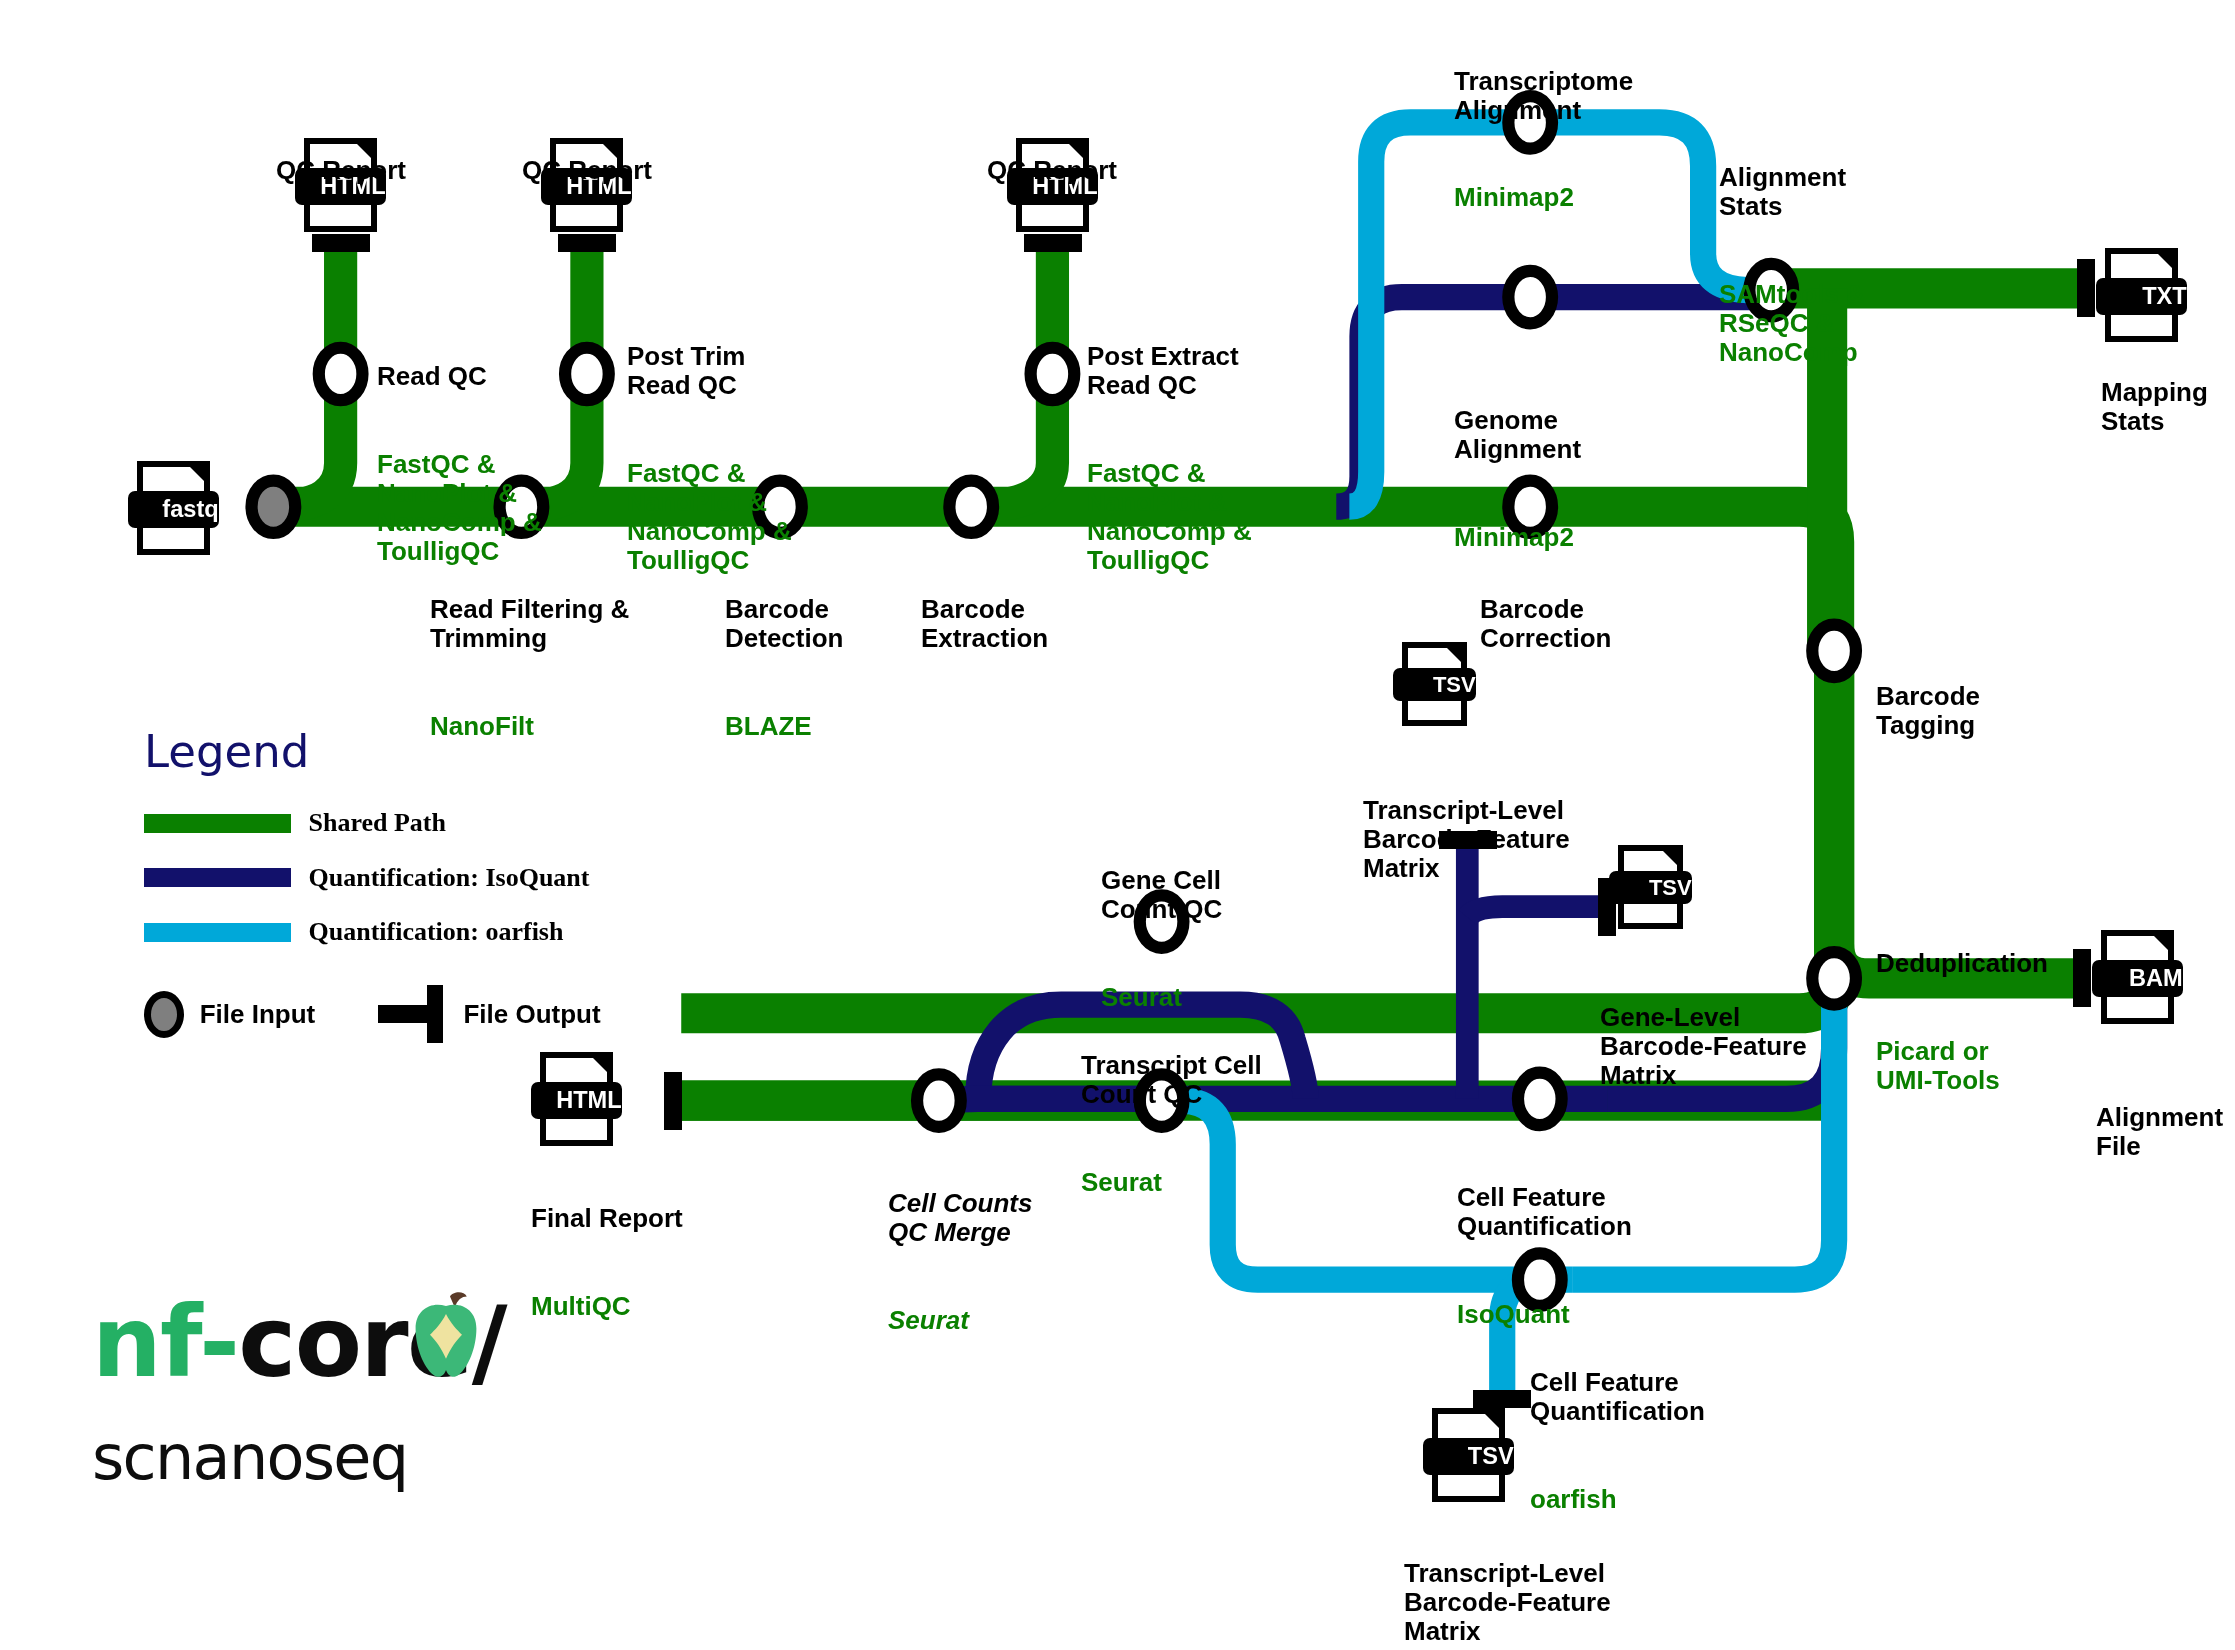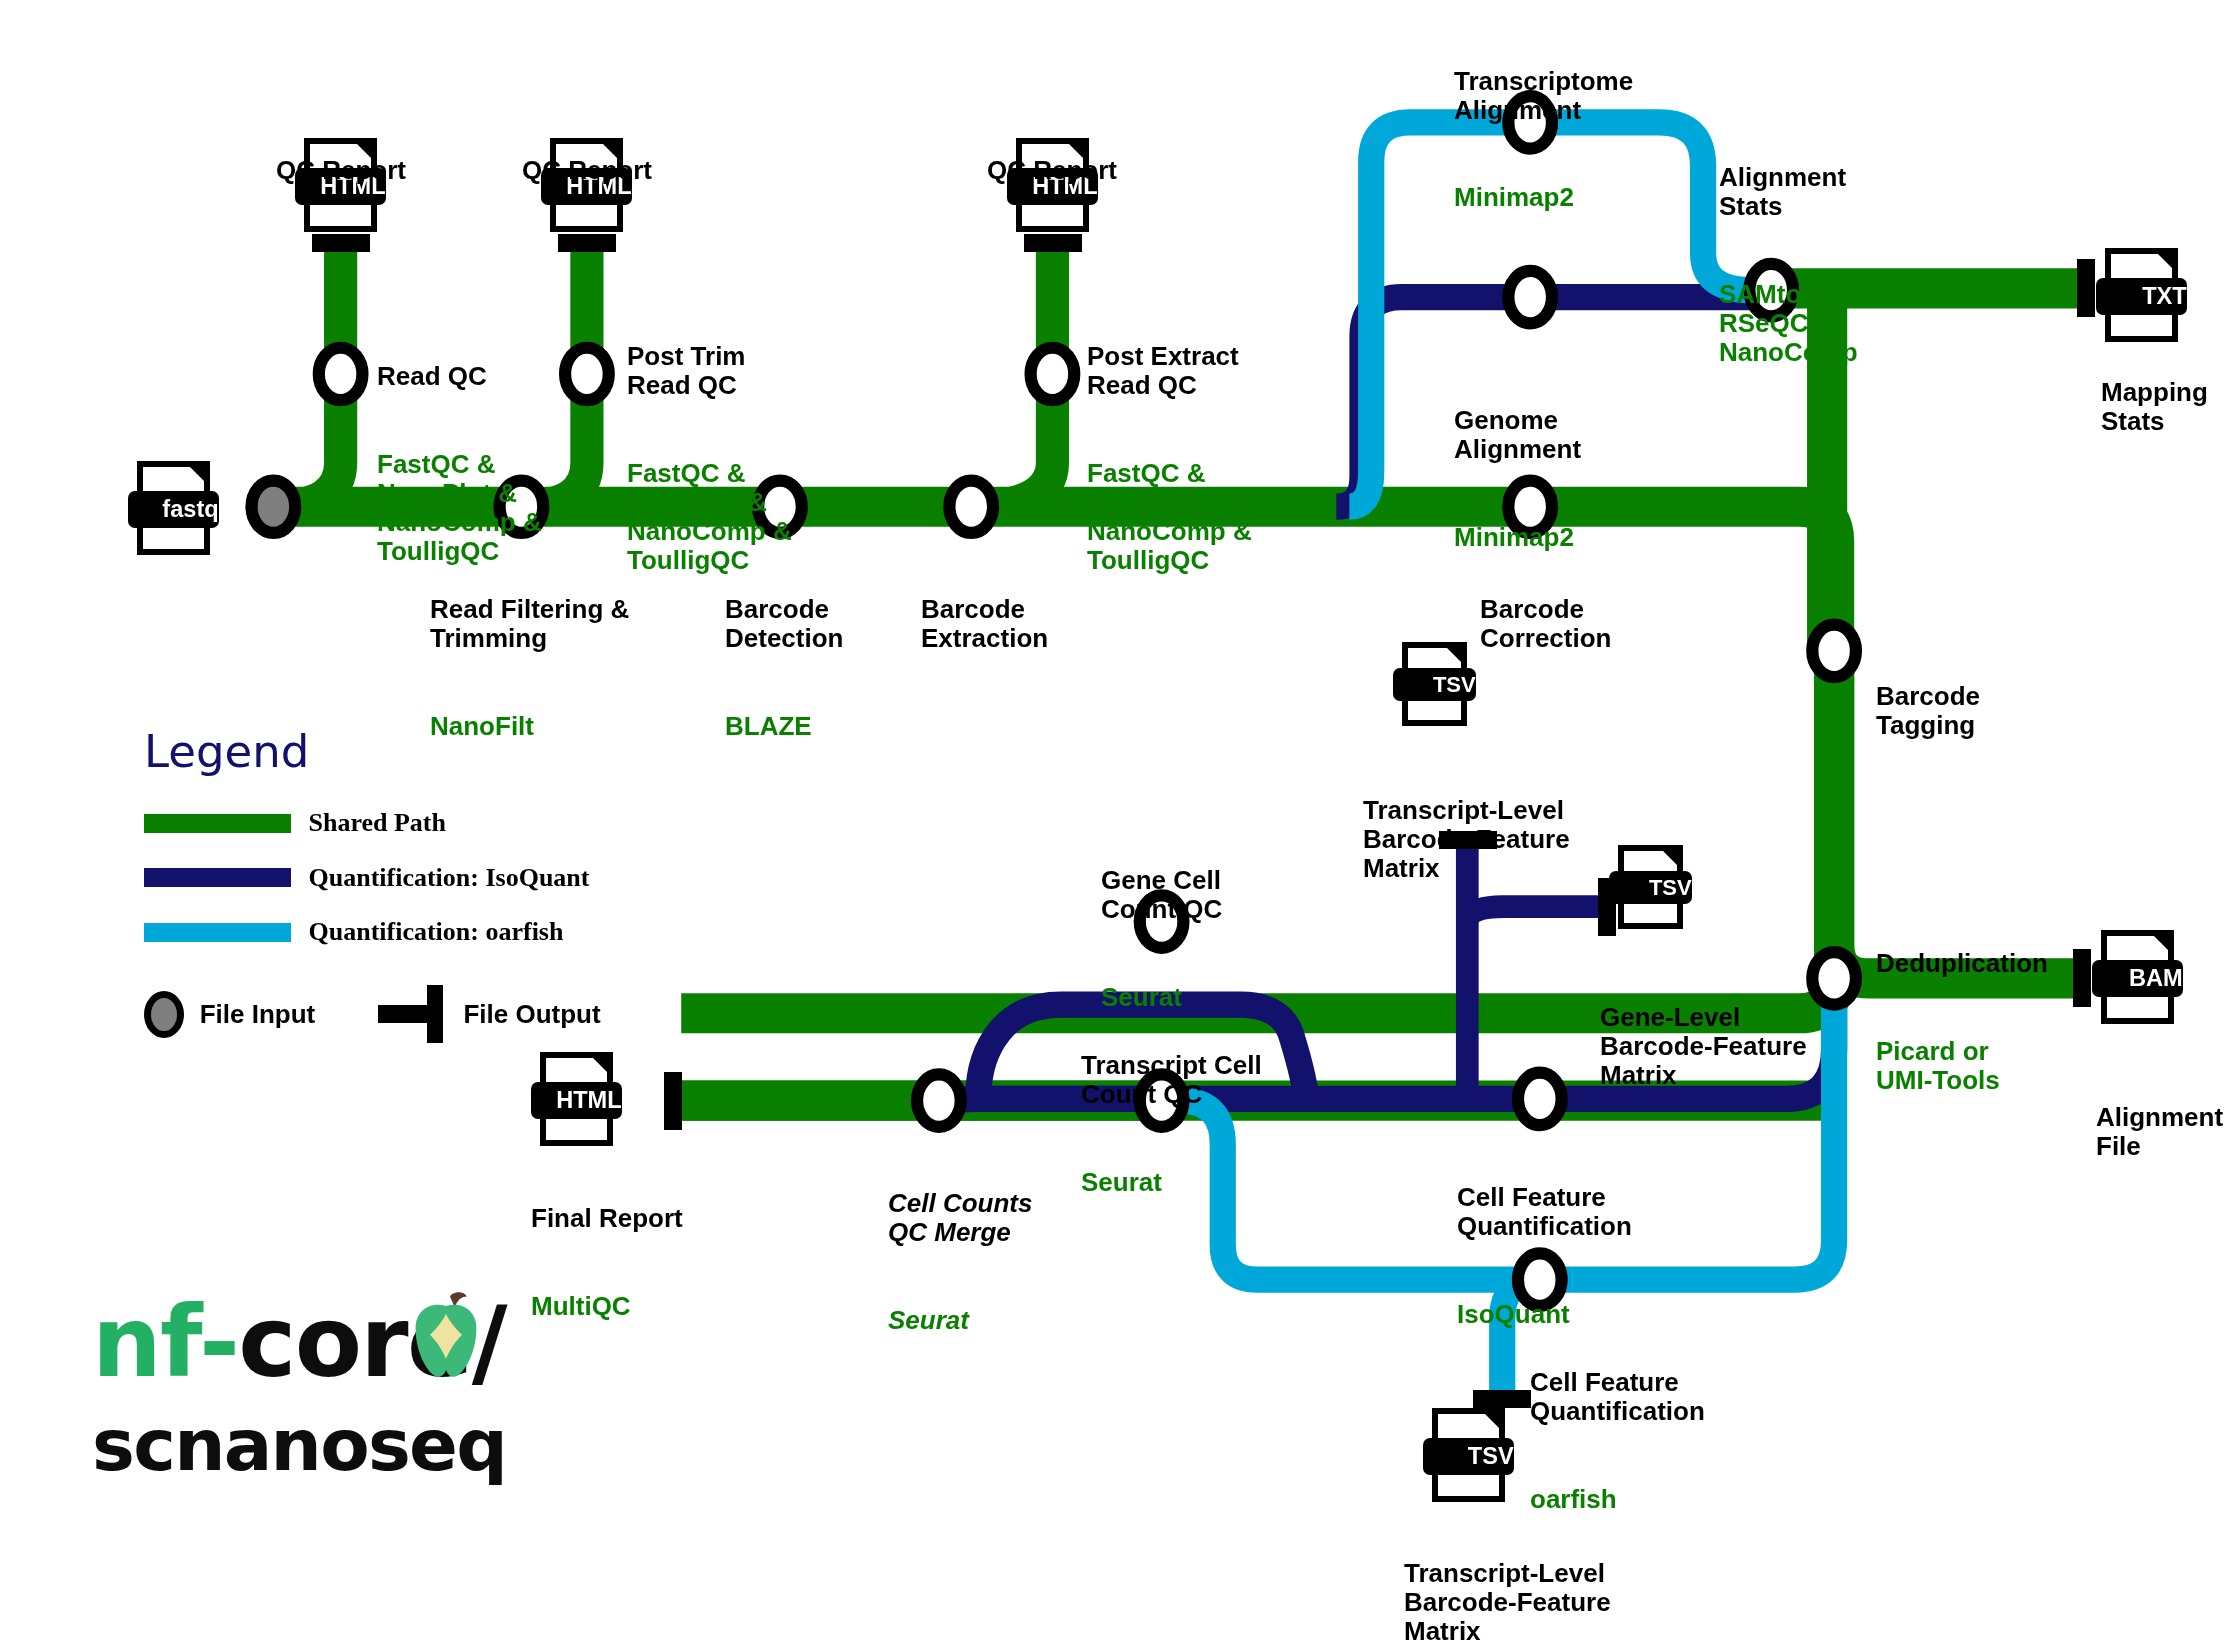--- a/index.html
+++ b/index.html
@@ -44,22 +44,22 @@
   #legend .outsym{position:relative;width:73px;height:58px;margin-left:63px;margin-right:12.2px;}
   #legend .outsym .bar{position:absolute;left:0;top:20px;width:54px;height:17.5px;background:#000;}
   #legend .outsym .post{position:absolute;left:49px;top:0;width:15.7px;height:58px;background:#000;}
 
   
   #logo{position:absolute;left:92px;top:1293px;}
   #logo .line1{font-size:98px;font-weight:bold;letter-spacing:-1.7px;
       font-family:"DejaVu Sans",sans-serif;line-height:1.0;}
   #logo .nf{color:#24b064;}
   #logo .core{color:#0d0d0d;}
-  #logo .line2{font-size:72px;font-weight:bold;color:#0d0d0d;letter-spacing:-1.7px;
-      font-family:"DejaVu Sans",sans-serif;line-height:1.0;margin-top:18px;}
+  #logo .line2{font-size:62px;font-weight:normal;color:#0d0d0d;letter-spacing:-1.7px;
+      font-family:"DejaVu Sans",sans-serif;line-height:1.0;margin-top:36px;}
   #logo .apple{position:absolute;left:314px;top:-3.5px;width:80px;height:96px;}
 </style>
 </head>
 <body>
 
 <div id="stage">
 
   <svg id="wires" viewBox="0 0 2559 1890">
     <g fill="none" stroke-linecap="butt">
 

